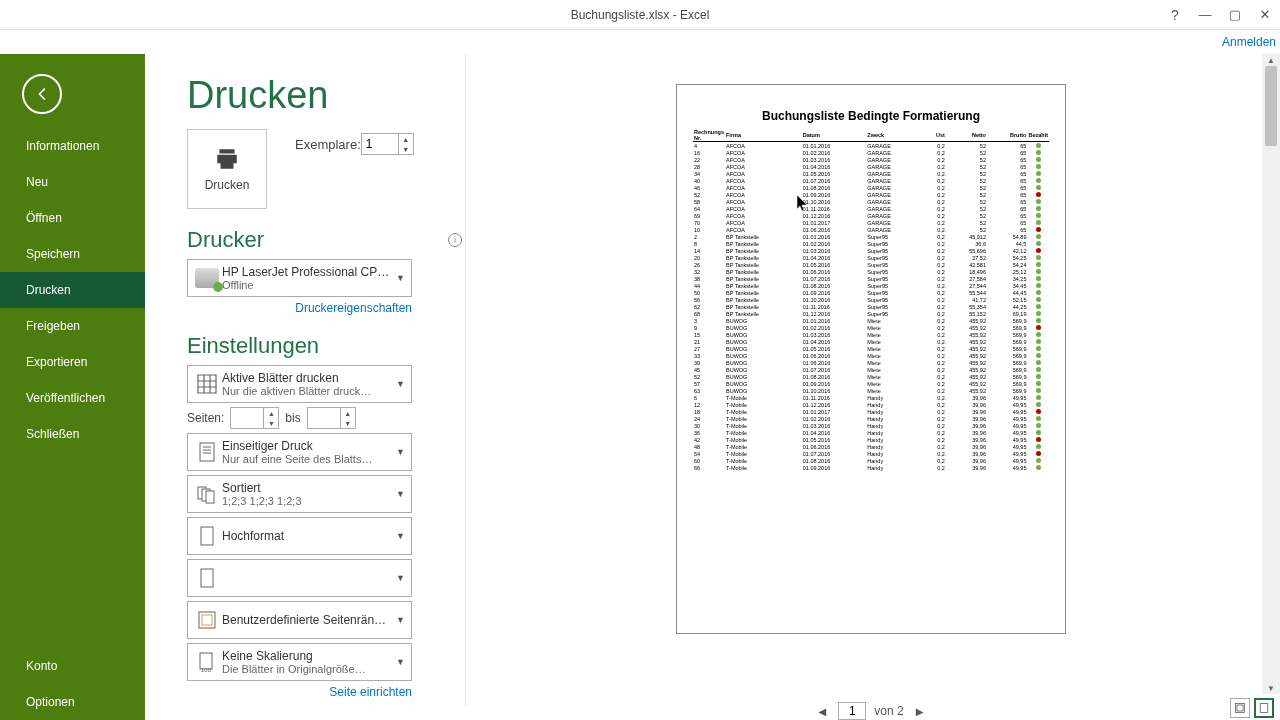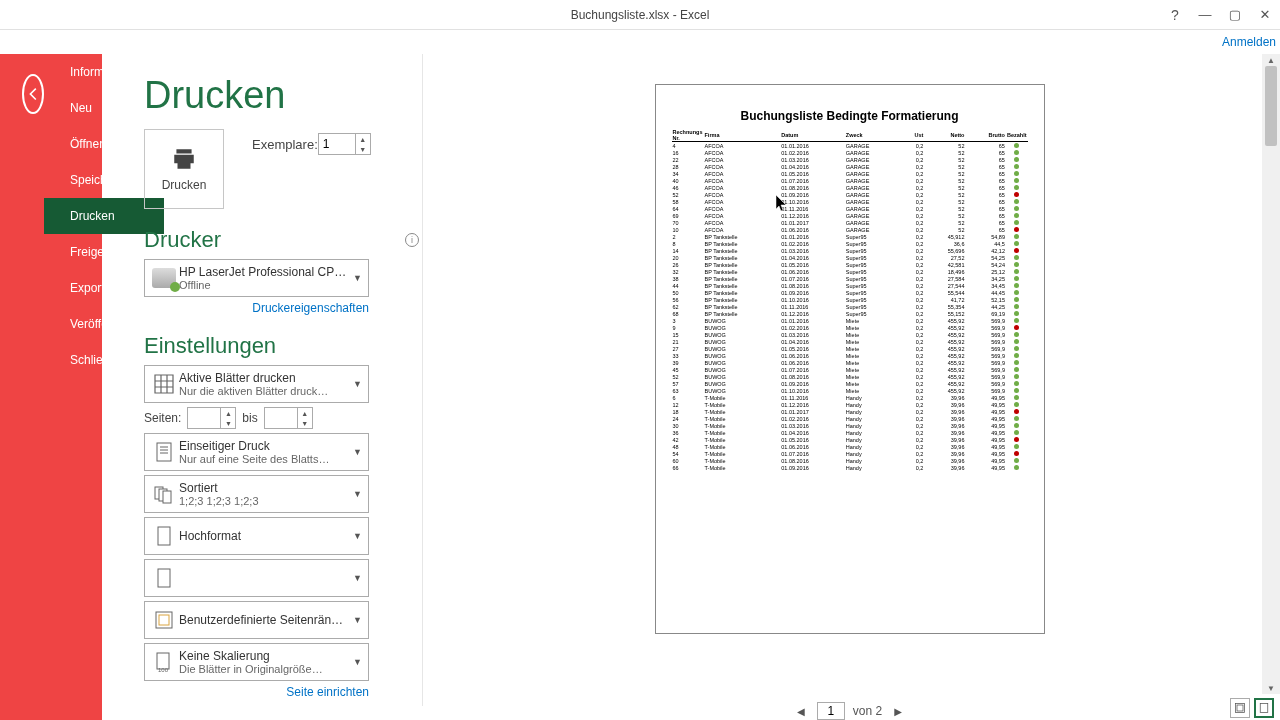--- a/index.html
+++ b/index.html
@@ -12,21 +12,21 @@
 .titlebar .win-btn { width: 30px; height: 30px; display: flex; align-items: center; justify-content: center; font-size: 13px; color: #555; cursor: pointer; }
 .titlebar .help-btn { position: absolute; right: 90px; width: 30px; height: 30px; display: flex; align-items: center; justify-content: center; font-size: 14px; color: #555; cursor: pointer; }
 
 
 .signin-bar { height: 24px; text-align: right; padding-right: 4px; font-size: 12px; color: #0072c6; line-height: 24px; }
 
 
 .main { display: flex; height: calc(720px - 54px); }
 
 
-.sidebar { width: 102px; background: #ef4444; color: #fff; display: flex; flex-direction: row; }
+.sidebar { width: 145px; background: #4d7c0f; color: #fff; display: flex; flex-direction: column; }
 .back-btn { width: 40px; height: 40px; border: 2px solid #fff; border-radius: 50%; margin: 20px 0 14px 22px; display: flex; align-items: center; justify-content: center; cursor: pointer; }
 .back-btn svg { width: 18px; height: 18px; fill: #fff; }
 .nav-item { padding: 11px 15px 11px 26px; font-size: 12px; cursor: pointer; }
 .nav-item.active { background: #165a34; }
 .nav-spacer { flex: 1; }
 
 
 .content { flex: 1; padding: 20px 0 0 42px; display: flex; position: relative; }
 
 
@@ -128,20 +128,21 @@
         <div class="nav-item">Öffnen</div>
         <div class="nav-item">Speichern</div>
         <div class="nav-item active">Drucken</div>
         <div class="nav-item">Freigeben</div>
         <div class="nav-item">Exportieren</div>
         <div class="nav-item">Veröffentlichen</div>
         <div class="nav-item">Schließen</div>
       </div>
     <div class="nav-spacer"></div>
     <div id="nav-bottom">
+        <div class="nav-item">Konto</div>
         <div class="nav-item">Optionen</div>
       </div>
   </div>
 
   <div class="content">
     <div class="divider"></div>
 
     <div class="settings-col">
       <div class="page-title">Drucken</div>
 

